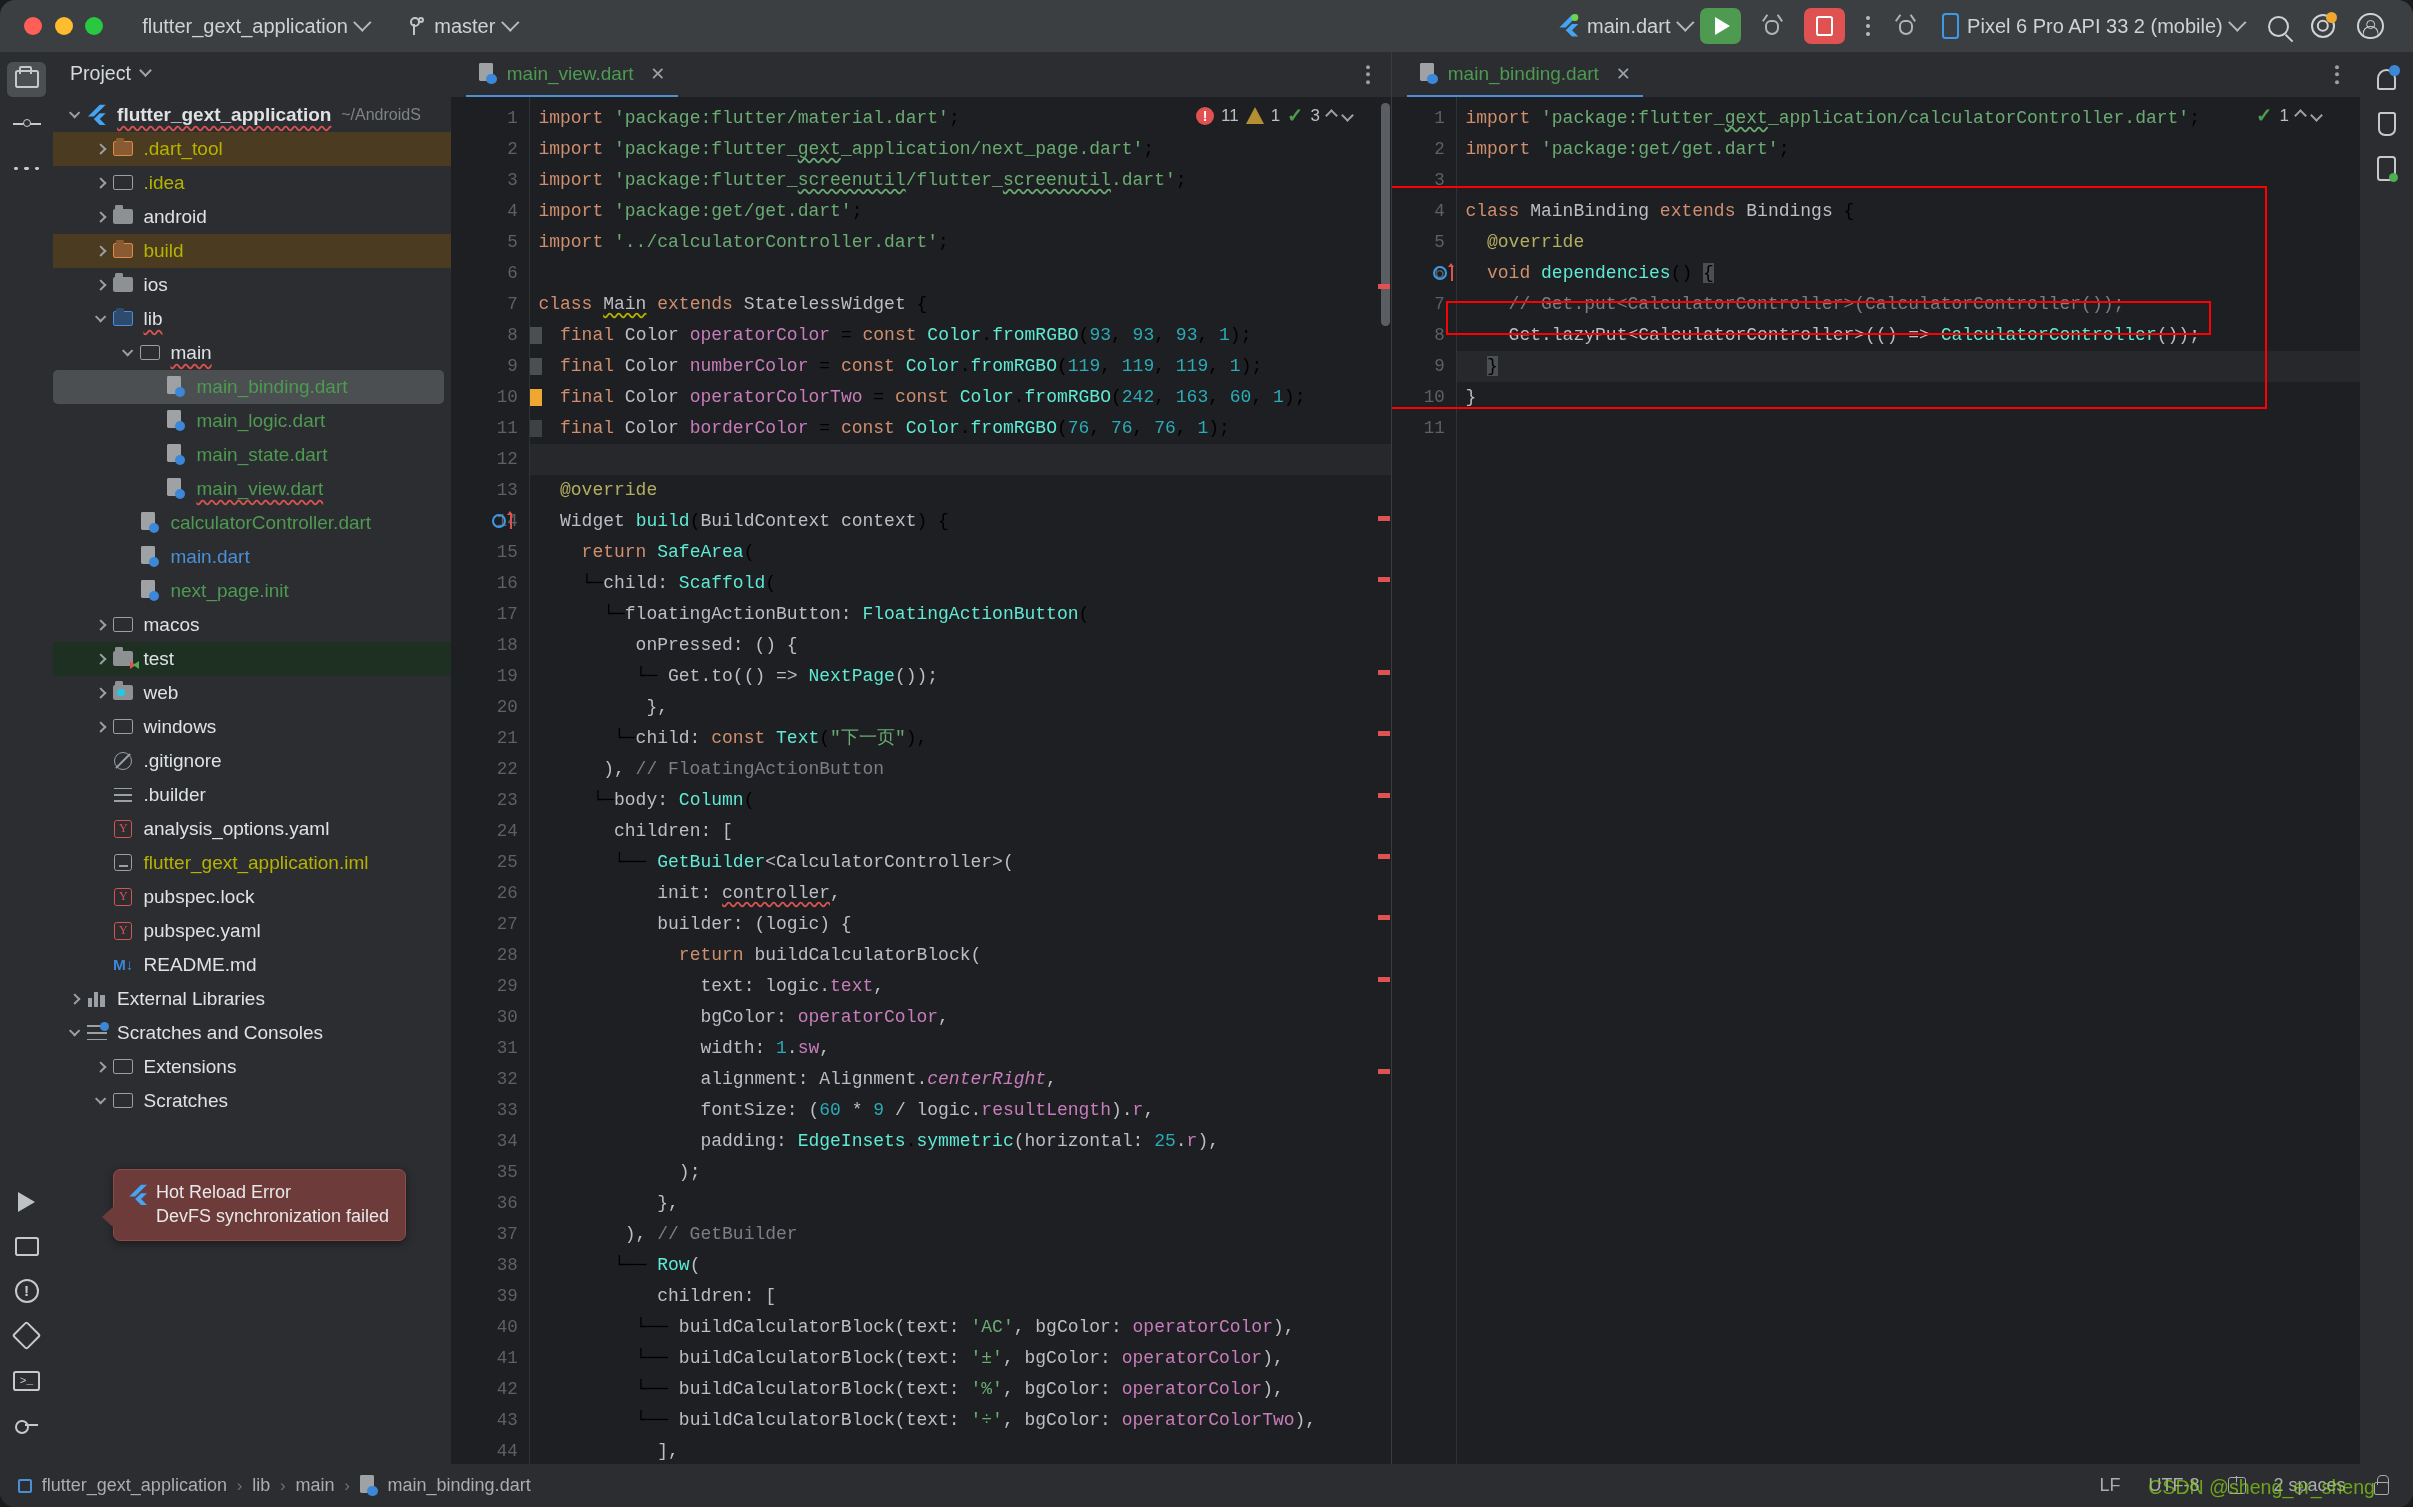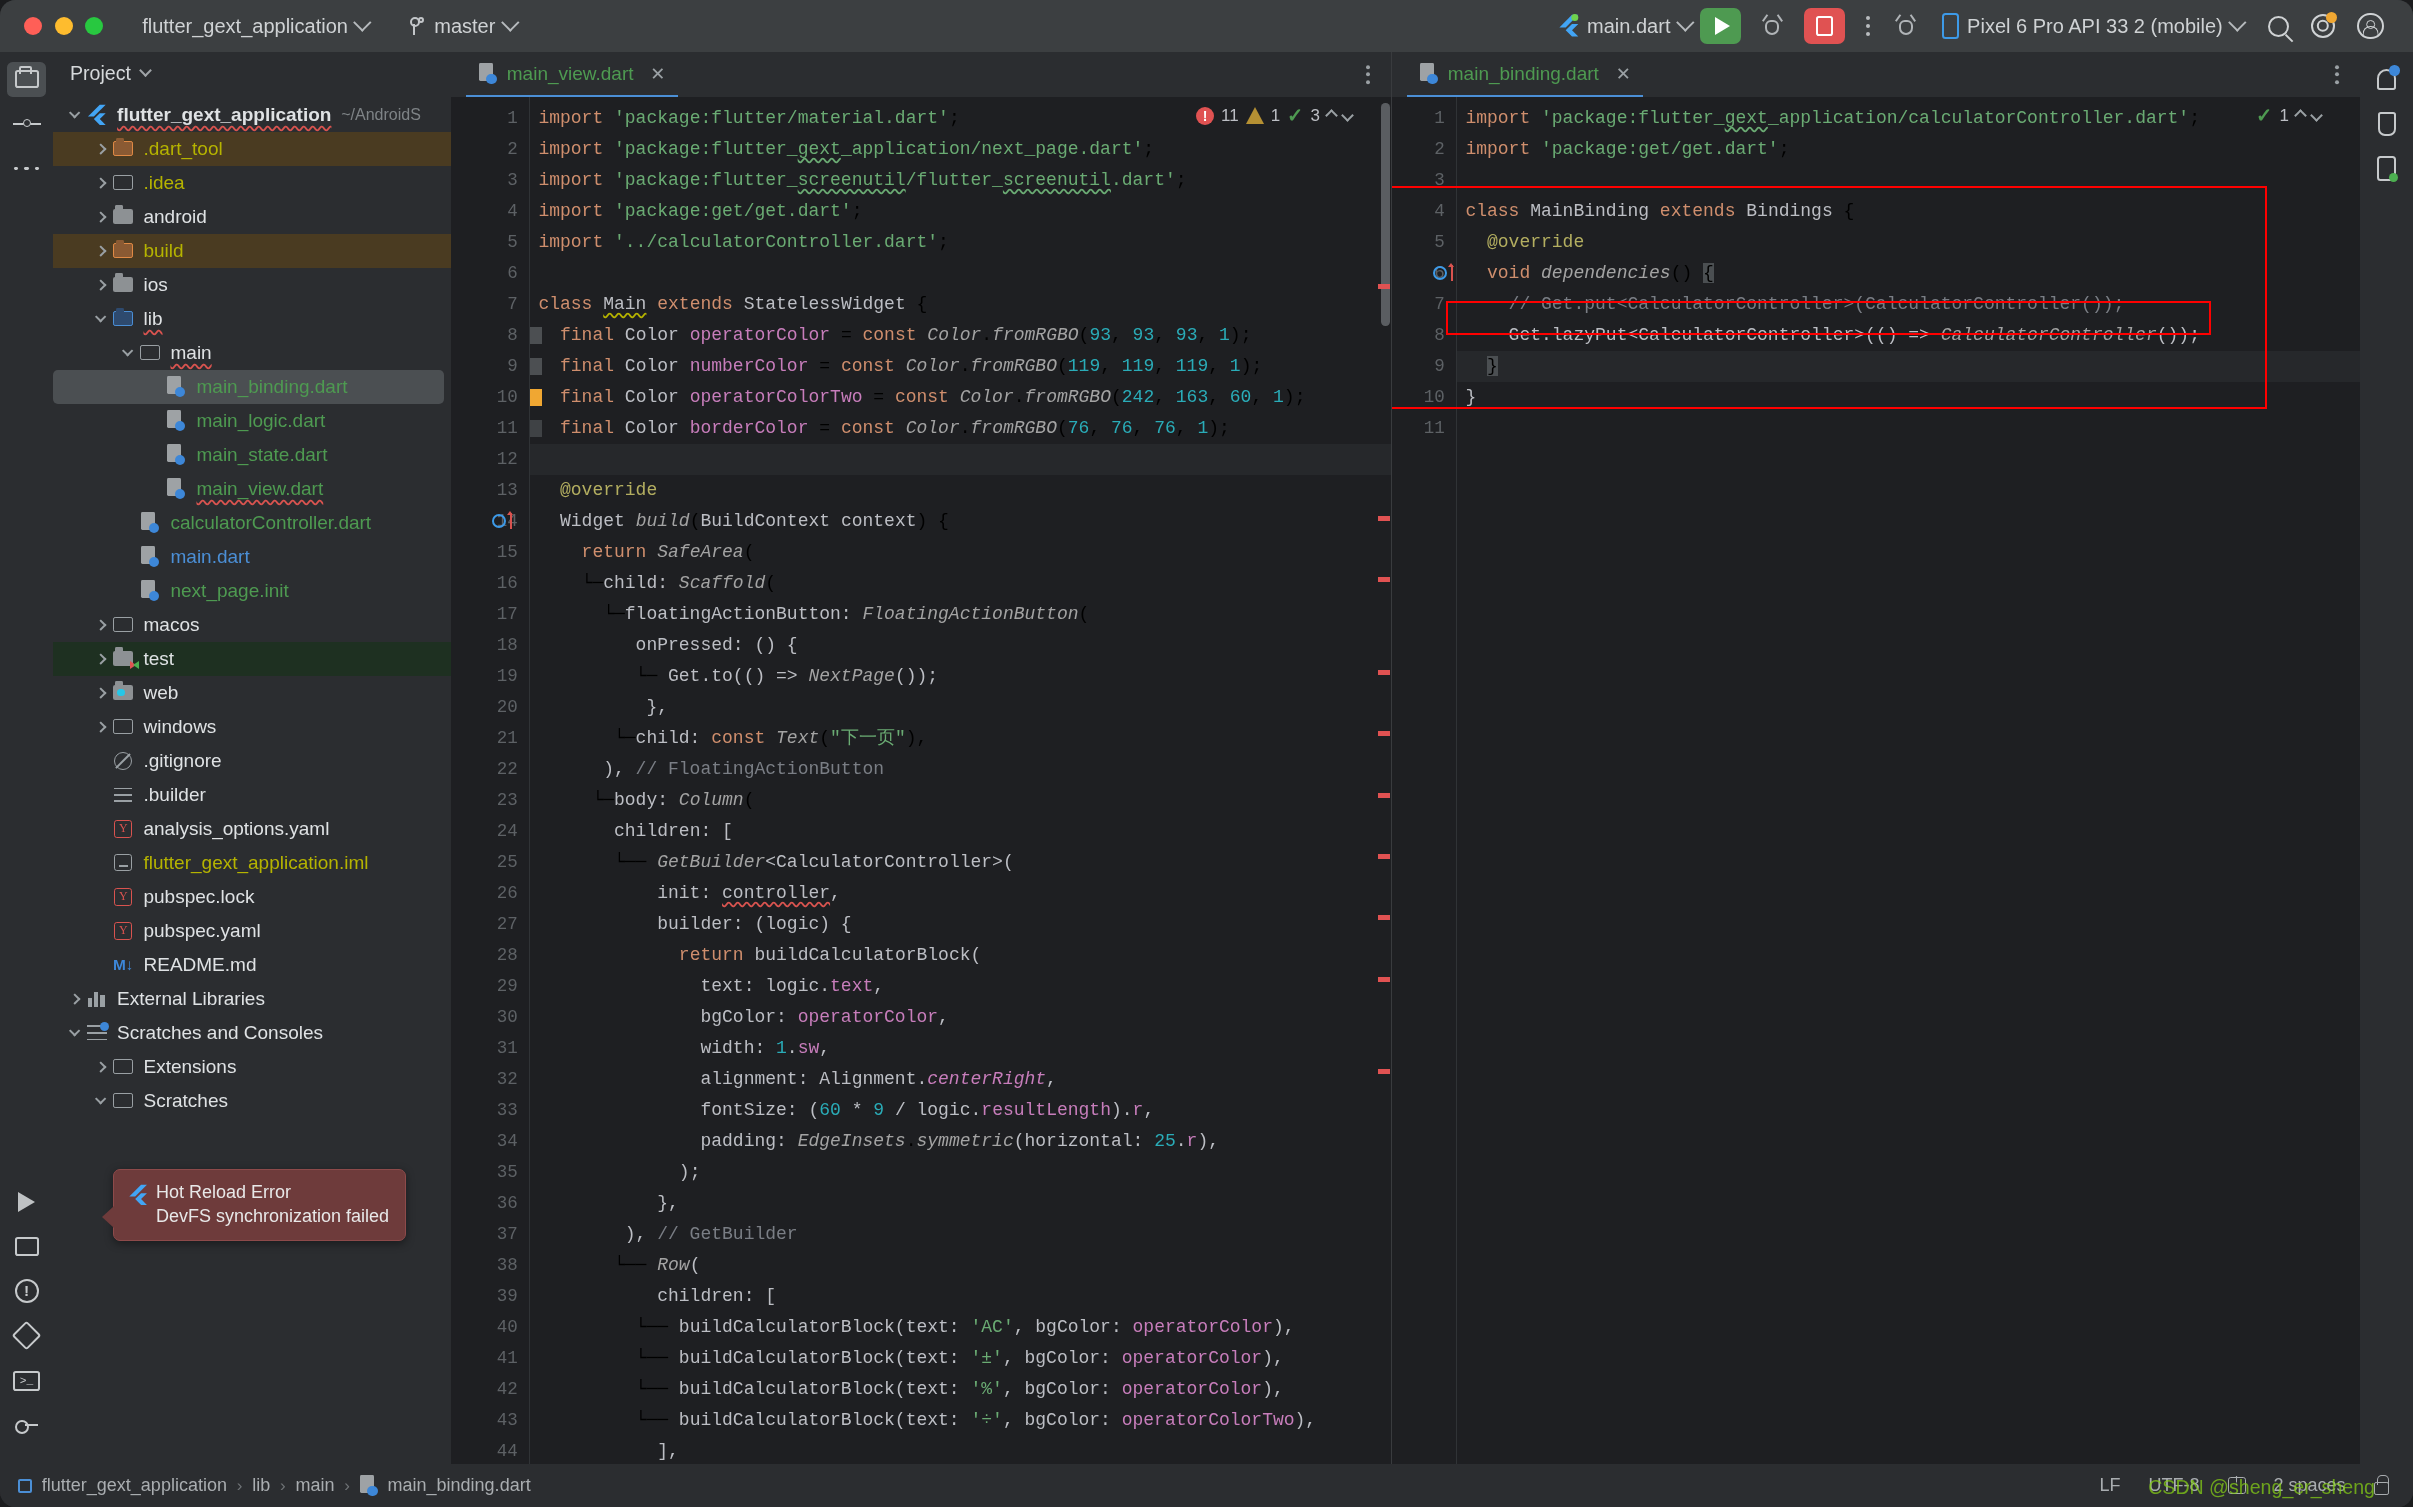--- a/index.html
+++ b/index.html
@@ -258,21 +258,21 @@
     flex:1 1 auto; position:relative; padding-top: 5.6px; overflow:hidden;
     font-family:"Liberation Mono", monospace; font-size:18px;
     border-left: 1.4px solid #303336;
   }
   .cline { height: 31px; line-height:31px; white-space:pre; padding-left: 8.4px; }
   .cline.cur { background:#26282b; }
 
   
   .kw   { color:#cf8e6d; }
   .str  { color:#6aab73; }
-  .typ  { color:#a3a3a3;font-style:italic; }
+  .typ  { color:#5eead4; }
   .fld2 { color:#c77dbb; }
   .num  { color:#2aacb8; }
   .cmt  { color:#7a7e85; }
   .txt  { color:#bcbec4; }
   .ann  { color:#b3ae60; }
   .itl  { color:#c77dbb; font-style: italic; }
   .wav  { text-decoration: underline wavy #d9534f; text-underline-offset: 3.5px; }
   .wavy { text-decoration: underline wavy #b5b300; text-underline-offset: 3.5px; }
   .wavg { text-decoration: underline wavy #6aab73; text-underline-offset: 3.5px; }
   .cursorbg { background:#4b4f52; }

